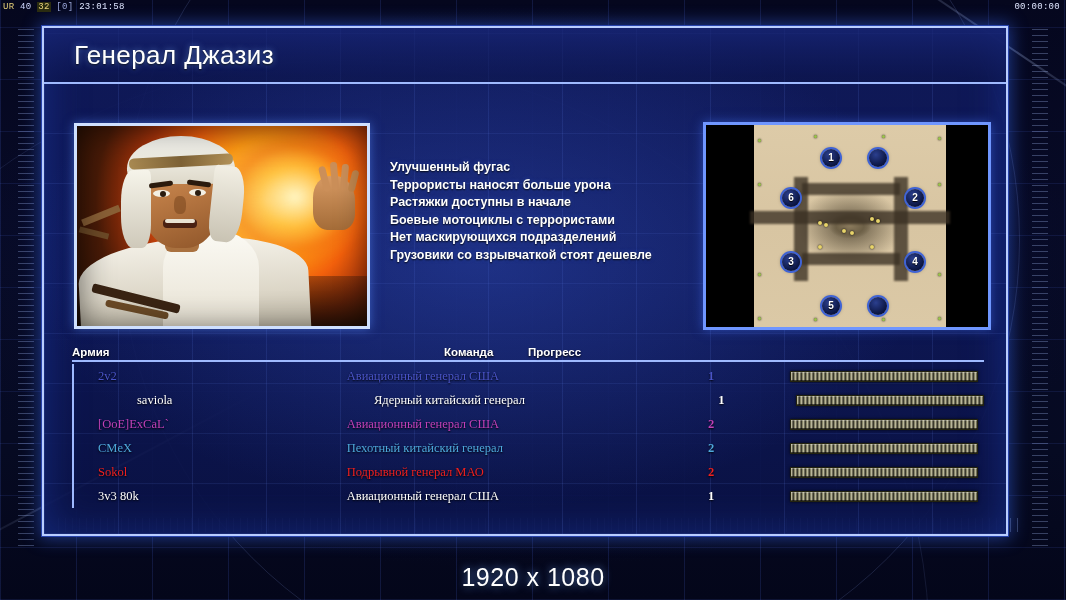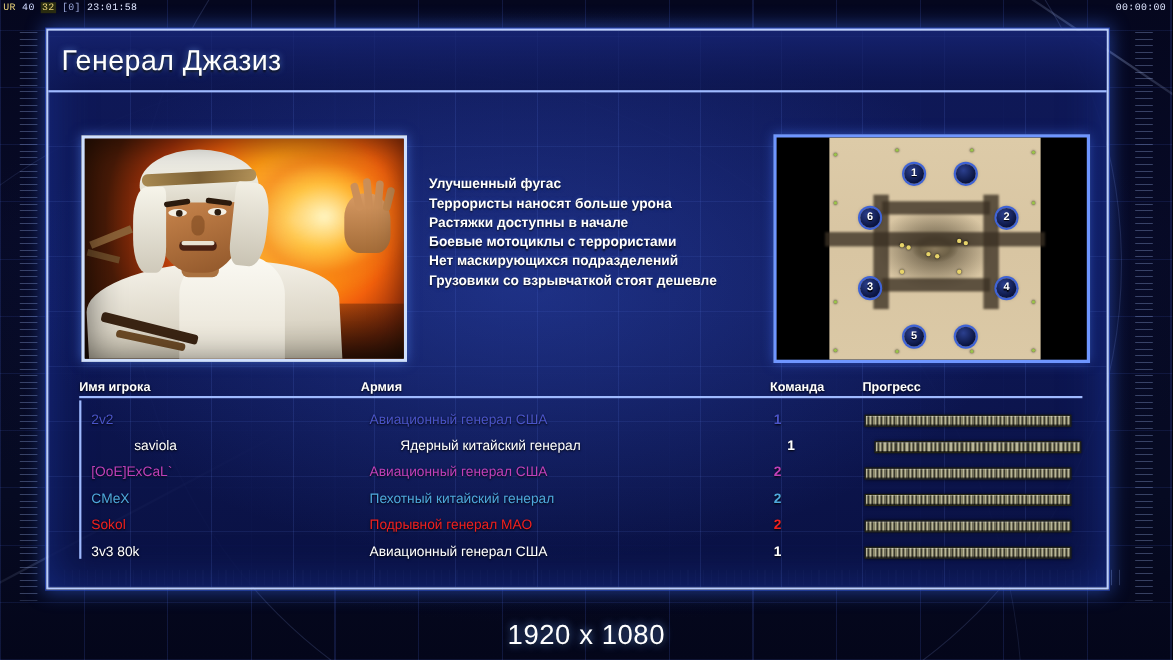--- a/index.html
+++ b/index.html
@@ -71,21 +71,21 @@
   }
 
   
   #titlebar{
     position:absolute; left:0; top:0; width:100%; height:56px;
     border-bottom:2px solid #9fbaff;
     background:linear-gradient(180deg, rgba(22,34,110,.7), rgba(10,18,70,.55));
     display:flex; align-items:center; z-index:5;
   }
   #page-title{
-    margin-left:12px; color:#ffffff; font-size:26px; font-weight:400;
+    margin-left:30px; color:#ffffff; font-size:26px; font-weight:400;
     letter-spacing:.4px; text-shadow:0 0 6px rgba(120,170,255,.6), 0 1px 2px #000;
   }
 
   
   #content{ position:absolute; left:0; top:58px; width:100%; height:452px; z-index:5; }
 
   
   #toprow{ position:absolute; left:30px; top:37px; width:910px; height:212px; }
 
   #portrait{
@@ -125,21 +125,21 @@
   #table{ position:absolute; left:28px; top:254px; width:912px; }
   #thead{ display:flex; align-items:flex-end; height:22px;
           border-bottom:2px solid #9fbaff; padding-bottom:2px; }
   #thead .th{ color:#ffffff; font-size:11.5px; font-weight:700; text-shadow:0 1px 2px #000; }
   .c-name{ width:256px; }
   .c-army{ width:372px; }
   .c-team{ width:84px; }
   .c-prog{ width:200px; }
 
   #tbody{ margin-top:2px; border-left:2px solid #9fbaff; }
-  .row{ display:flex; align-items:flex-end; height:24px; padding-left:9px; }
+  .row{ display:flex; align-items:center; height:24px; padding-left:24px;font-family:Liberation Serif, serif; }
   .row .cell{ font-size:12.5px; text-shadow:0 1px 2px #000; white-space:nowrap; }
   .row .team{ text-align:left; font-weight:700; }
   .bar{
     width:188px; height:11px;
     background:
       repeating-linear-gradient(90deg,
         #b9b69a 0 1px, #6f6d58 1px 2px, #3a392e 2px 3px, #868467 3px 4px);
     box-shadow:inset 0 1px 0 rgba(255,255,255,.25), inset 0 -1px 0 rgba(0,0,0,.6), 0 0 3px rgba(0,0,0,.7);
     border:1px solid #23230f;
   }
@@ -290,21 +290,20 @@
               <div class="mslot" style="left: 152px; top: 128px;">4</div>
               <div class="mslot" style="left: 68px; top: 172px;">5</div>
               <div class="mslot" style="left: 115px; top: 172px;"></div>
             </div>
         </div>
 
       </div>
 
       <div id="table">
         <div id="thead">
-          <div class="th c-name">Имя игрока</div>
           <div class="th c-army">Армия</div>
           <div class="th c-team">Команда</div>
           <div class="th c-prog">Прогресс</div>
         </div>
         <div id="tbody">
             <div class="row">
               <div class="cell c-name" style="color: rgb(74, 84, 200);">2v2</div>
               <div class="cell c-army" style="color: rgb(74, 84, 200);">Авиационный генерал США</div>
               <div class="cell c-team team" style="color: rgb(74, 84, 200);">1</div>
               <div class="cell c-prog">

